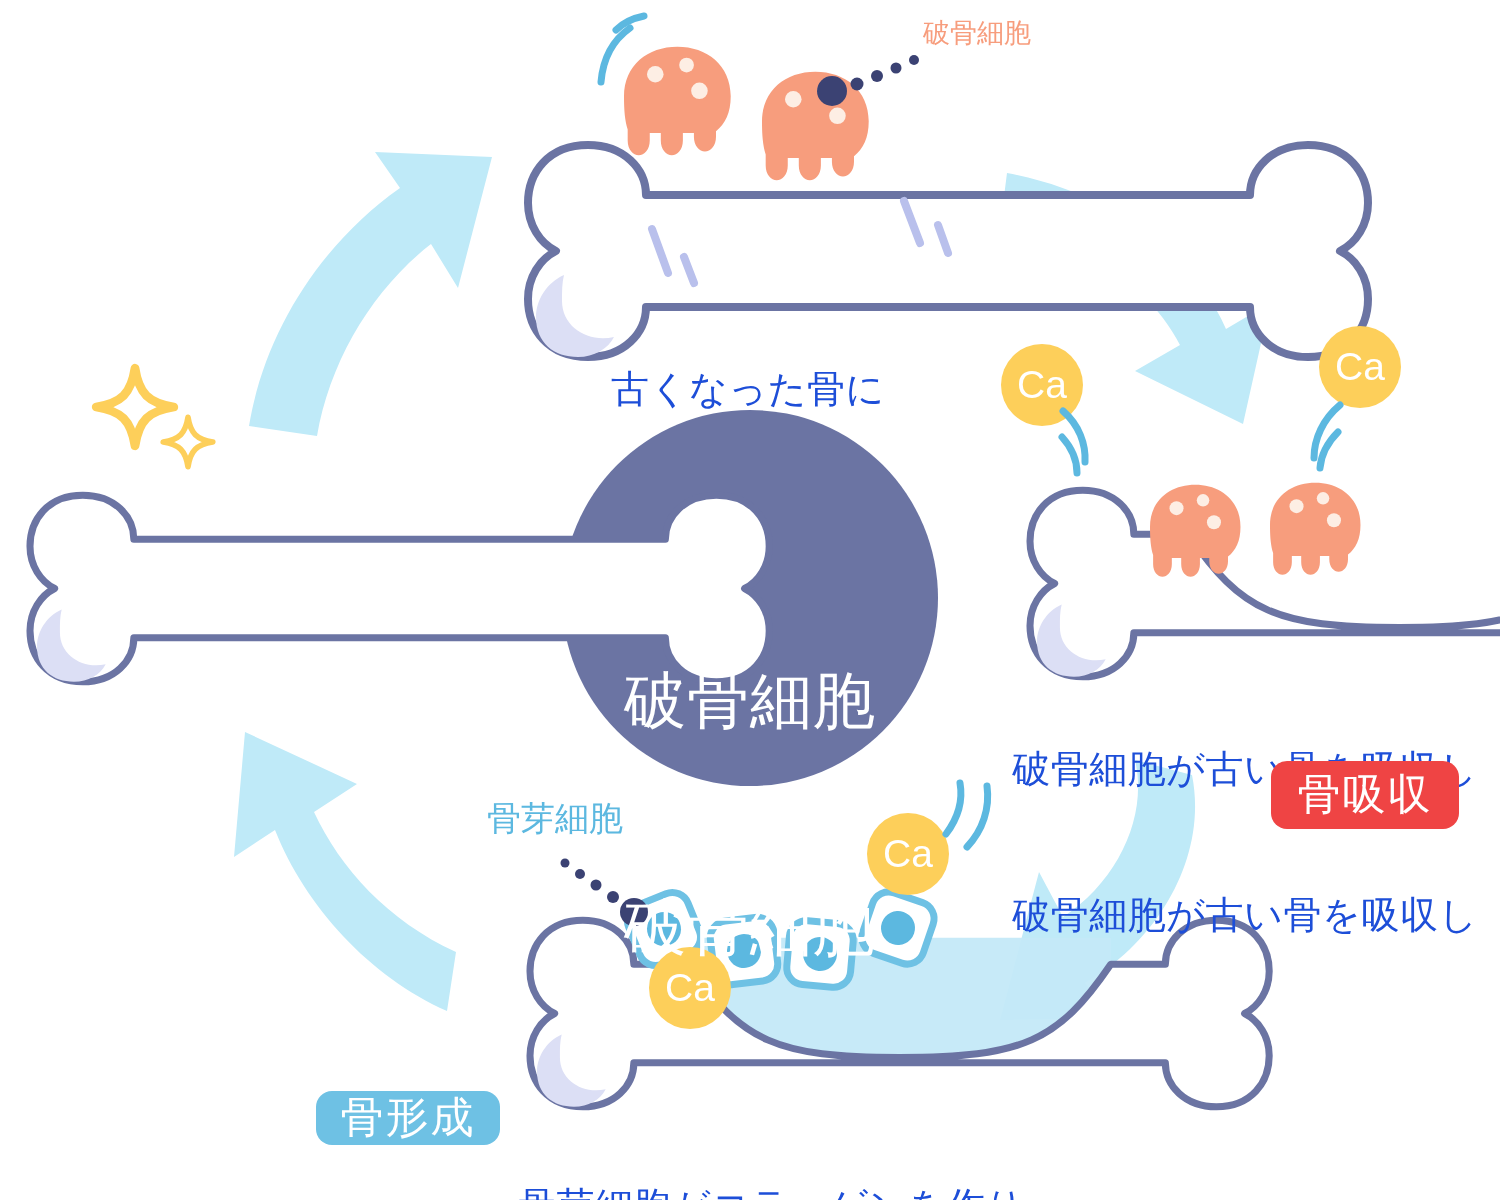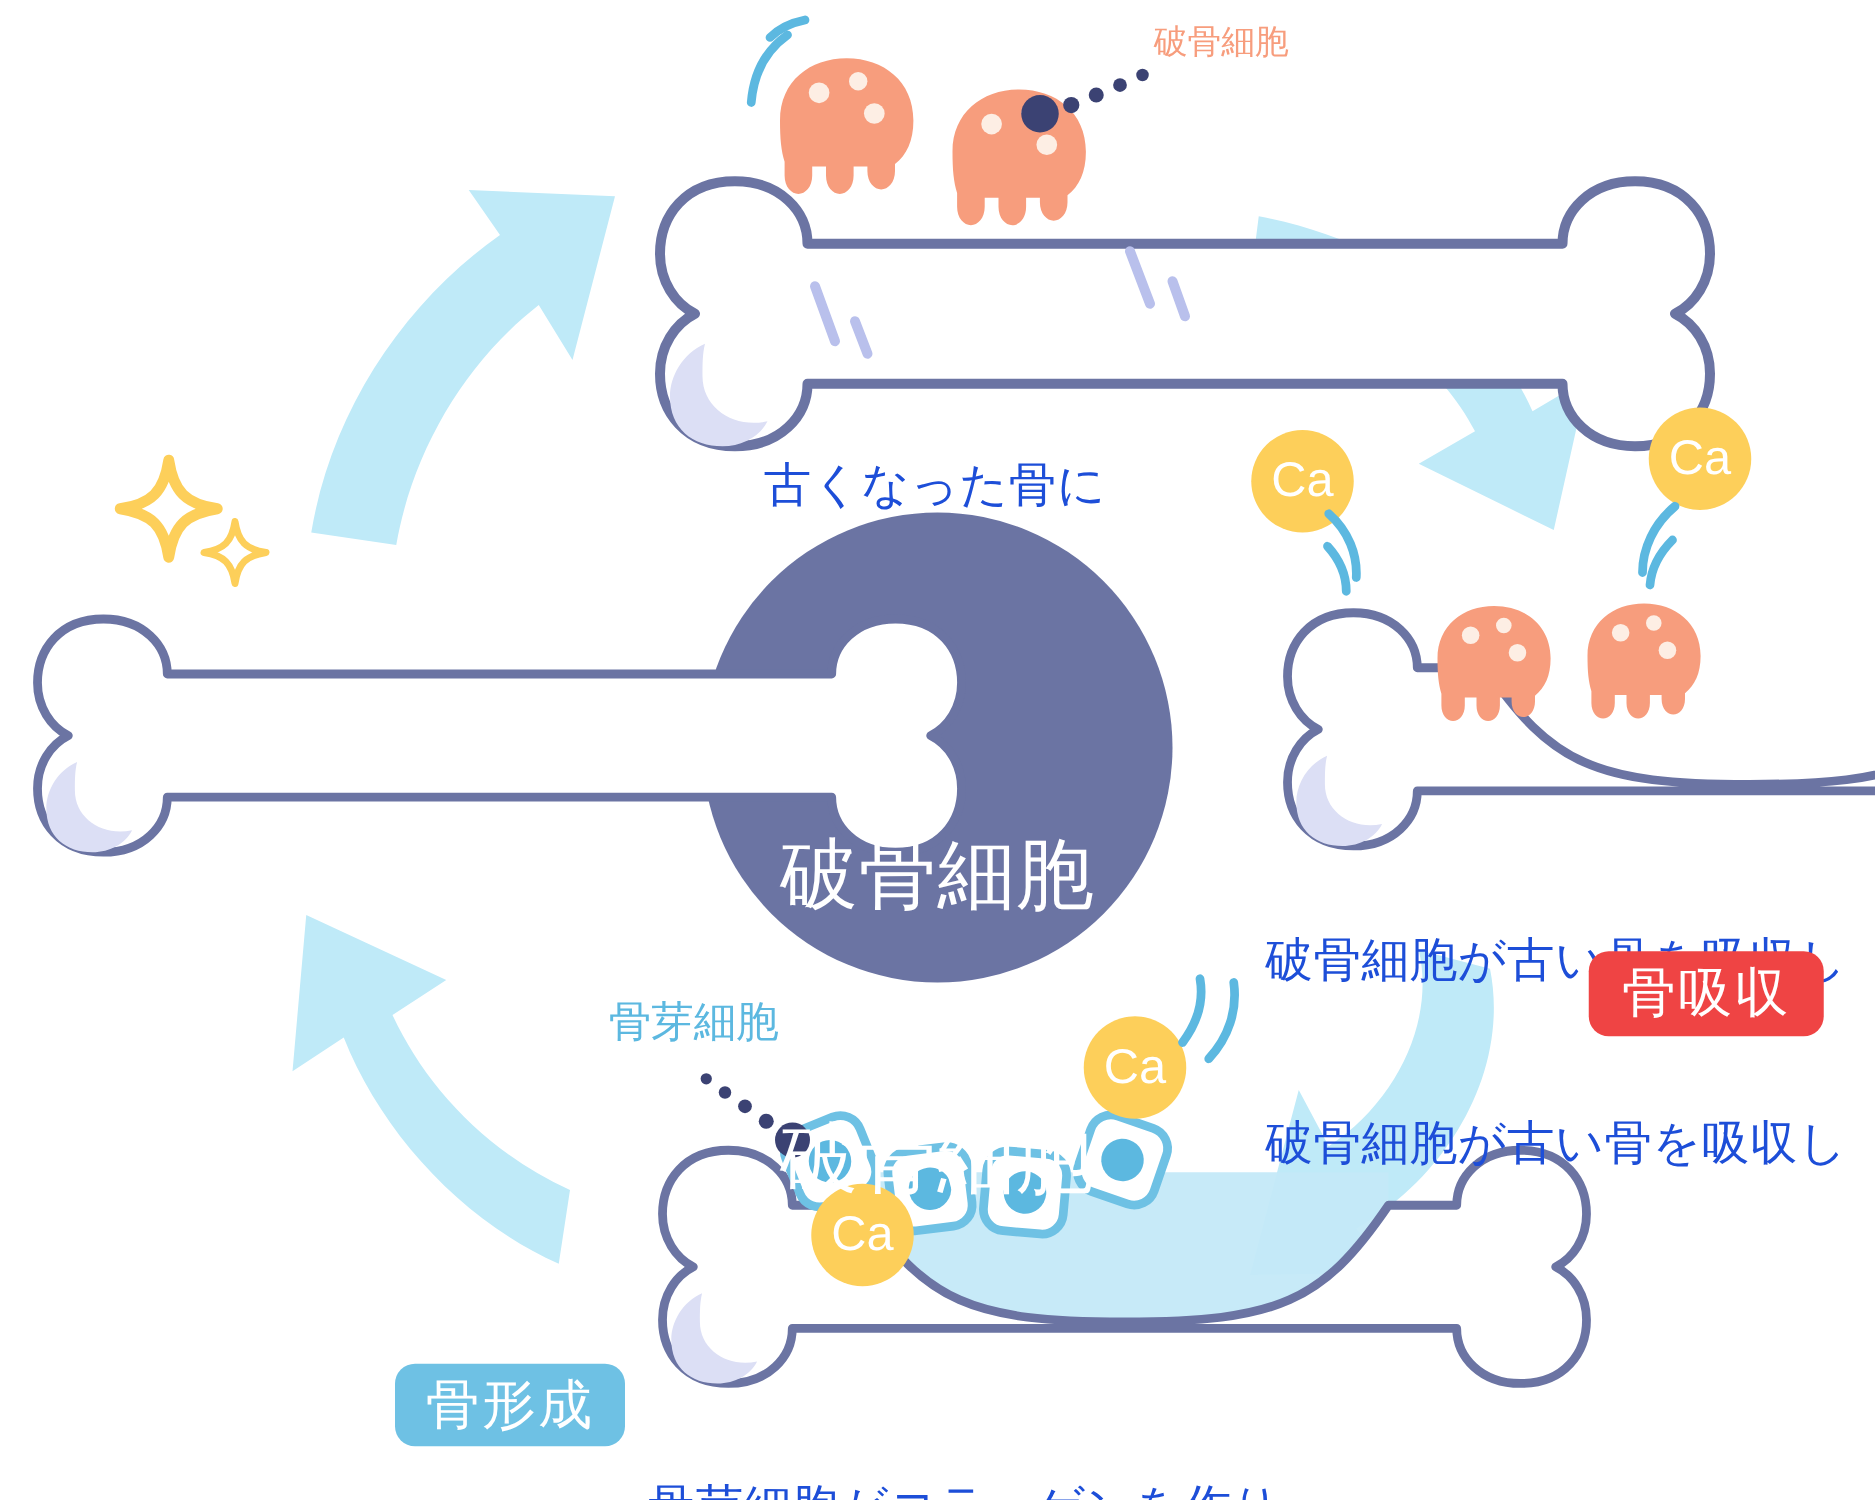--- a/index.html
+++ b/index.html
@@ -266,21 +266,21 @@
     <div>破骨細胞が古い骨を吸収し</div>
   </div>
 
   <div class="badge badge-resorption" style="left:1271px;top:761px;width:188px;height:68px;">骨吸収</div>
 
   <div class="txt caption" style="left:518px;top:1085px;width:470px;">
     <div>骨芽細胞がコラーゲンを作り</div>
     
   </div>
 
-  <div class="badge badge-formation" style="left:316px;top:1091px;width:184px;height:66px;">骨形成</div>
+  <div class="badge badge-formation" style="left:316px;top:1091px;width:184px;height:54px;">骨形成</div>
 
   <div class="txt lbl-osteoblast" style="left:487px;top:797px;">骨芽細胞</div>
 
 
   <div class="txt" style="left:1042px;top:385px;transform:translate(-50%,-50%);color:#fff;font-size:39px;">Ca</div>
   <div class="txt" style="left:1360px;top:367px;transform:translate(-50%,-50%);color:#fff;font-size:39px;">Ca</div>
 
   <div class="txt" style="left:690px;top:988px;transform:translate(-50%,-50%);color:#fff;font-size:39px;">Ca</div>
   <div class="txt" style="left:908px;top:854px;transform:translate(-50%,-50%);color:#fff;font-size:39px;">Ca</div>
 

